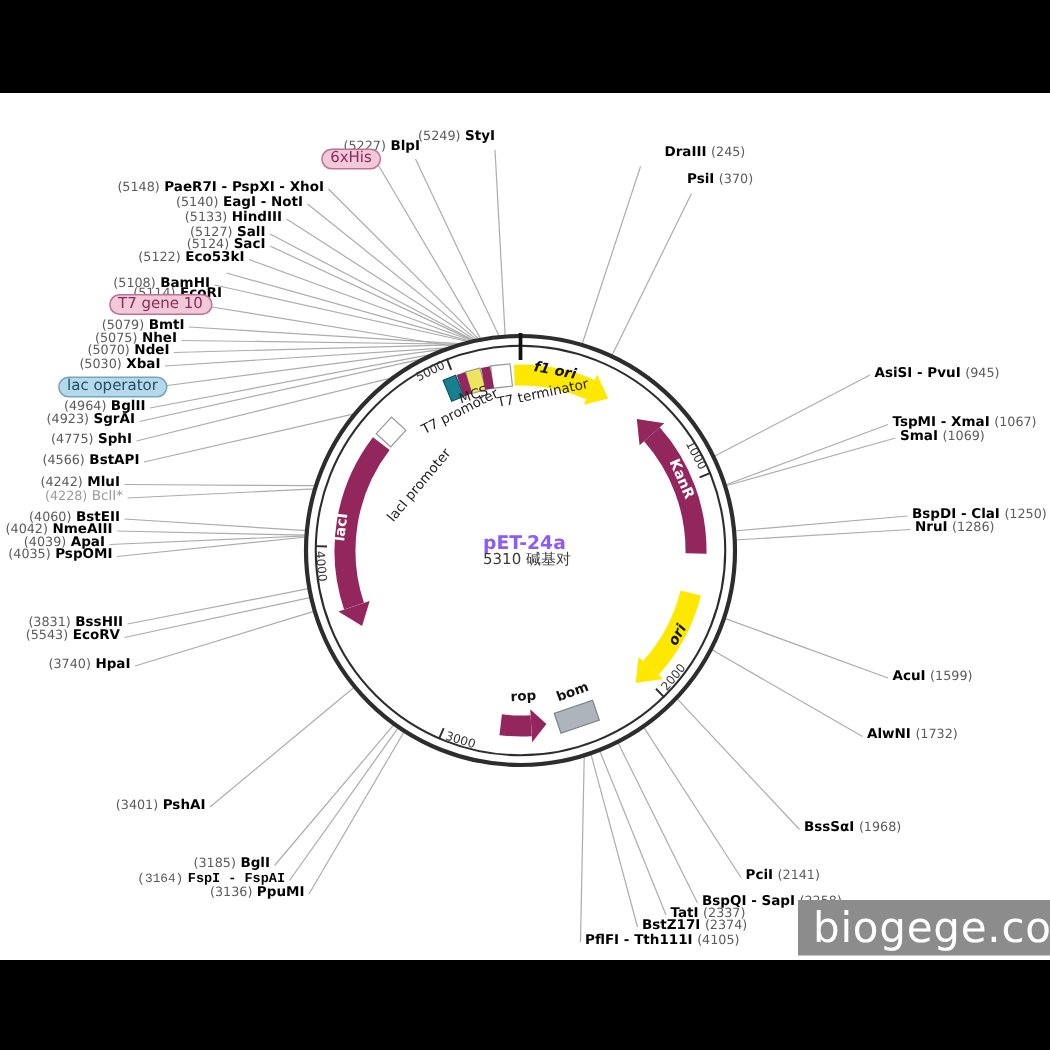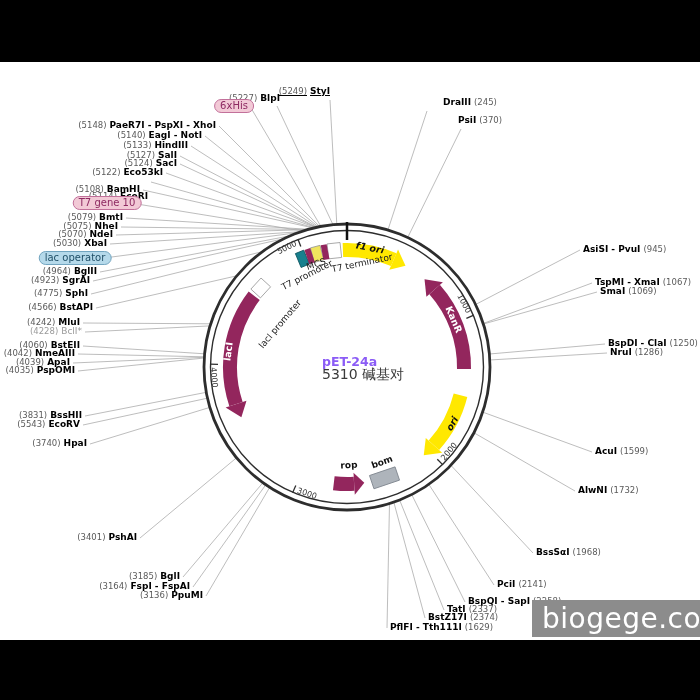--- a/index.html
+++ b/index.html
@@ -20,21 +20,21 @@
   .badge.pink{background:#F2C9D6;border-color:#C2709A;color:#8E2A62;}
   .badge.blue{background:#B5D9EA;border-color:#72A5C0;color:#1F4E66;}
   .rot{position:absolute;width:140px;text-align:center;white-space:nowrap;transform-origin:50% 50%;}
   .feat-light{font-size:9.5px;font-weight:bold;color:#fff;}
   .feat-dark-italic{font-size:9.5px;font-weight:bold;font-style:italic;color:#111;}
   .feat-dark{font-size:9px;font-weight:bold;color:#111;}
   .feat-small{font-size:9px;color:#222;}
   .ticklab{font-size:8px;color:#333;}
   #title-block{position:absolute;left:322px;top:354px;}
   #plasmid-name{font-size:12.5px;font-weight:bold;color:#8b5cf6;line-height:15px;}
-  #plasmid-size{font-size:14px;color:#3a3a3a;line-height:10px;}
+  #plasmid-size{font-size:10px;color:#3a3a3a;line-height:10px;}
   #watermark{position:absolute;left:532px;top:600px;width:168px;height:37px;background:#8C8C8C;
              color:#fff;font-size:28px;line-height:37px;padding-left:10px;box-sizing:border-box;
              letter-spacing:0.5px;}
 </style>
 </head>
 <body>
 
 <div id="canvas">
   <svg id="map-svg" width="700" height="700">
       <line x1="330" y1="100" x2="336.8" y2="224.4" stroke="#ACACAC" stroke-width="0.8"></line>
@@ -106,21 +106,21 @@
       <circle cx="347" cy="367" r="143" fill="none" stroke="#2D2D2D" stroke-width="2.8"></circle>
       <circle cx="347" cy="367" r="136.5" fill="none" stroke="#2D2D2D" stroke-width="1.4"></circle>
       <line x1="466.4" y1="318.3" x2="473.8" y2="315.2" stroke="#2D2D2D" stroke-width="1.3"></line>
       <line x1="437.3" y1="459.2" x2="442.9" y2="464.9" stroke="#2D2D2D" stroke-width="1.3"></line>
       <line x1="295.8" y1="485.4" x2="292.6" y2="492.7" stroke="#2D2D2D" stroke-width="1.3"></line>
       <line x1="218.0" y1="364.3" x2="210.0" y2="364.1" stroke="#2D2D2D" stroke-width="1.3"></line>
       <line x1="300.8" y1="246.6" x2="297.9" y2="239.1" stroke="#2D2D2D" stroke-width="1.3"></line>
       <line x1="347" y1="240" x2="347" y2="222" stroke="#111" stroke-width="2.5"></line>
     </svg>
   <div id="labels">
-      <div class="site left" style="right: 370px; top: 86px; text-decoration: underline;"><span class="num">(5249)</span><span class="nm">StyI</span></div>
+      <div class="site left" style="right: 370px; top: 86px;"><span class="num">(5249)</span><span class="nm">StyI</span></div>
       <div class="site left" style="right: 420px; top: 93px;"><span class="num">(5227)</span><span class="nm">BlpI</span></div>
       <div class="site left" style="right: 484px; top: 120px;"><span class="num">(5148)</span><span class="nm">PaeR7I - PspXI - XhoI</span></div>
       <div class="site left" style="right: 498px; top: 130px;"><span class="num">(5140)</span><span class="nm">EagI - NotI</span></div>
       <div class="site left" style="right: 512px; top: 140px;"><span class="num">(5133)</span><span class="nm">HindIII</span></div>
       <div class="site left" style="right: 523px; top: 150px;"><span class="num">(5127)</span><span class="nm">SalI</span></div>
       <div class="site left" style="right: 523px; top: 158px;"><span class="num">(5124)</span><span class="nm">SacI</span></div>
       <div class="site left" style="right: 537px; top: 167px;"><span class="num">(5122)</span><span class="nm">Eco53kI</span></div>
       <div class="site left" style="right: 552px; top: 176px; margin-top: 15px;"><span class="num">(5114)</span><span class="nm">EcoRI</span></div>
       <div class="site left" style="right: 560px; top: 184px;"><span class="num">(5108)</span><span class="nm">BamHI</span></div>
       <div class="site left" style="right: 577px; top: 212px;"><span class="num">(5079)</span><span class="nm">BmtI</span></div>
@@ -135,37 +135,37 @@
       <div class="site left muted" style="right: 618px; top: 326px;"><span class="num">(4228)</span><span class="nm">BclI*</span></div>
       <div class="site left" style="right: 620px; top: 340px;"><span class="num">(4060)</span><span class="nm">BstEII</span></div>
       <div class="site left" style="right: 625px; top: 348px;"><span class="num">(4042)</span><span class="nm">NmeAIII</span></div>
       <div class="site left" style="right: 630px; top: 357px;"><span class="num">(4039)</span><span class="nm">ApaI</span></div>
       <div class="site left" style="right: 625px; top: 365px;"><span class="num">(4035)</span><span class="nm">PspOMI</span></div>
       <div class="site left" style="right: 618px; top: 410px;"><span class="num">(3831)</span><span class="nm">BssHII</span></div>
       <div class="site left" style="right: 620px; top: 419px;"><span class="num">(5543)</span><span class="nm">EcoRV</span></div>
       <div class="site left" style="right: 613px; top: 438px;"><span class="num">(3740)</span><span class="nm">HpaI</span></div>
       <div class="site left" style="right: 563px; top: 532px;"><span class="num">(3401)</span><span class="nm">PshAI</span></div>
       <div class="site left" style="right: 520px; top: 571px;"><span class="num">(3185)</span><span class="nm">BglI</span></div>
-      <div class="site left" style="right: 510px; top: 581px;"><span class="num">(3164)</span><span class="nm">FspI - FspAI</span></div>
+      <div class="site left" style="right: 510px; top: 581px; font-family: Liberation Mono, monospace;"><span class="num">(3164)</span><span class="nm">FspI - FspAI</span></div>
       <div class="site left" style="right: 497px; top: 590px;"><span class="num">(3136)</span><span class="nm">PpuMI</span></div>
       <div class="site right" style="left: 422px; top: 97px; margin-left: 21px;"><span class="nm">DraIII</span><span class="num">(245)</span></div>
       <div class="site right" style="left: 458px; top: 115px;"><span class="nm">PsiI</span><span class="num">(370)</span></div>
       <div class="site right" style="left: 583px; top: 244px;"><span class="nm">AsiSI - PvuI</span><span class="num">(945)</span></div>
       <div class="site right" style="left: 595px; top: 277px;"><span class="nm">TspMI - XmaI</span><span class="num">(1067)</span></div>
       <div class="site right" style="left: 600px; top: 286px;"><span class="nm">SmaI</span><span class="num">(1069)</span></div>
       <div class="site right" style="left: 608px; top: 338px;"><span class="nm">BspDI - ClaI</span><span class="num">(1250)</span></div>
       <div class="site right" style="left: 610px; top: 347px;"><span class="nm">NruI</span><span class="num">(1286)</span></div>
       <div class="site right" style="left: 595px; top: 446px;"><span class="nm">AcuI</span><span class="num">(1599)</span></div>
       <div class="site right" style="left: 578px; top: 485px;"><span class="nm">AlwNI</span><span class="num">(1732)</span></div>
       <div class="site right" style="left: 536px; top: 547px;"><span class="nm">BssSαI</span><span class="num">(1968)</span></div>
       <div class="site right" style="left: 497px; top: 579px;"><span class="nm">PciI</span><span class="num">(2141)</span></div>
       <div class="site right" style="left: 468px; top: 596px;"><span class="nm">BspQI - SapI</span><span class="num">(2258)</span></div>
       <div class="site right" style="left: 447px; top: 604px;"><span class="nm">TatI</span><span class="num">(2337)</span></div>
       <div class="site right" style="left: 428px; top: 612px;"><span class="nm">BstZ17I</span><span class="num">(2374)</span></div>
-      <div class="site right" style="left: 390px; top: 622px;"><span class="nm">PflFI - Tth111I</span><span class="num">(1629)</span></div>
+      <div class="site right" style="left: 390px; top: 622px;"><span class="nm">PflFI - Tth111I</span><span class="num">(4105)</span></div>
       <div class="badge pink" style="left: 234px; top: 106px;">6xHis</div>
       <div class="badge pink" style="left: 107px; top: 203px;">T7 gene 10</div>
       <div class="badge blue" style="left: 75px; top: 258px;">lac operator</div>
       <div class="rot feat-dark-italic" style="left: 300px; top: 242px; transform: rotate(11deg);">f1 ori</div>
       <div class="rot feat-light" style="left: 384px; top: 314px; transform: rotate(66.5deg);">KanR</div>
       <div class="rot feat-dark-italic" style="left: 382px; top: 418px; transform: rotate(-61.5deg);">ori</div>
       <div class="rot feat-dark" style="left: 312px; top: 457px; transform: rotate(-20deg);">bom</div>
       <div class="rot feat-dark" style="left: 279px; top: 460px; transform: rotate(-3deg);">rop</div>
       <div class="rot feat-light" style="left: 158px; top: 346px; transform: rotate(-83deg);">lacI</div>
       <div class="rot feat-small" style="left: 210px; top: 319px; transform: rotate(-50deg);">lacI promoter</div>

